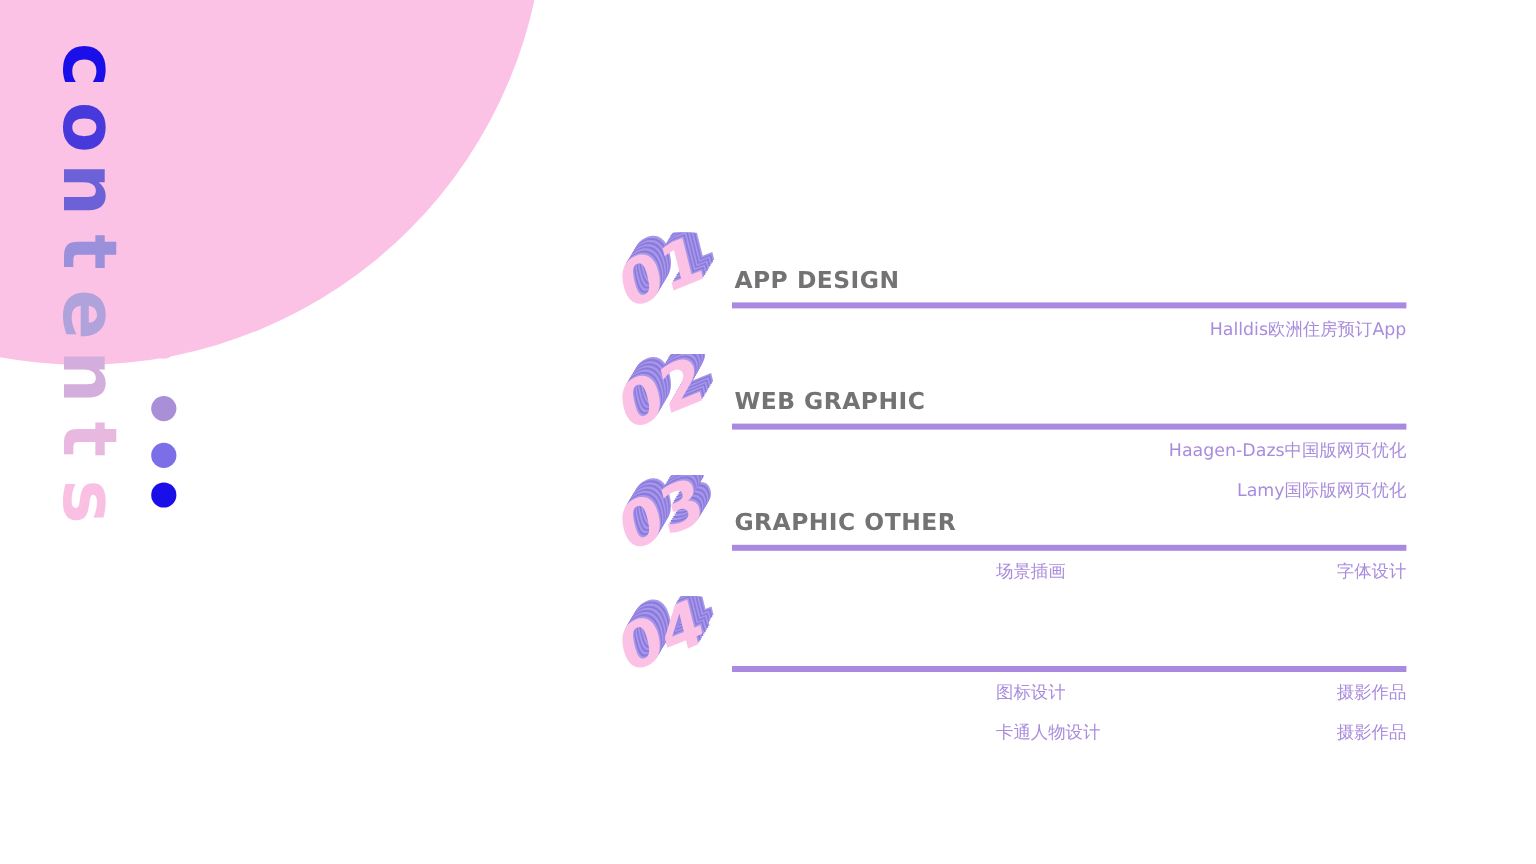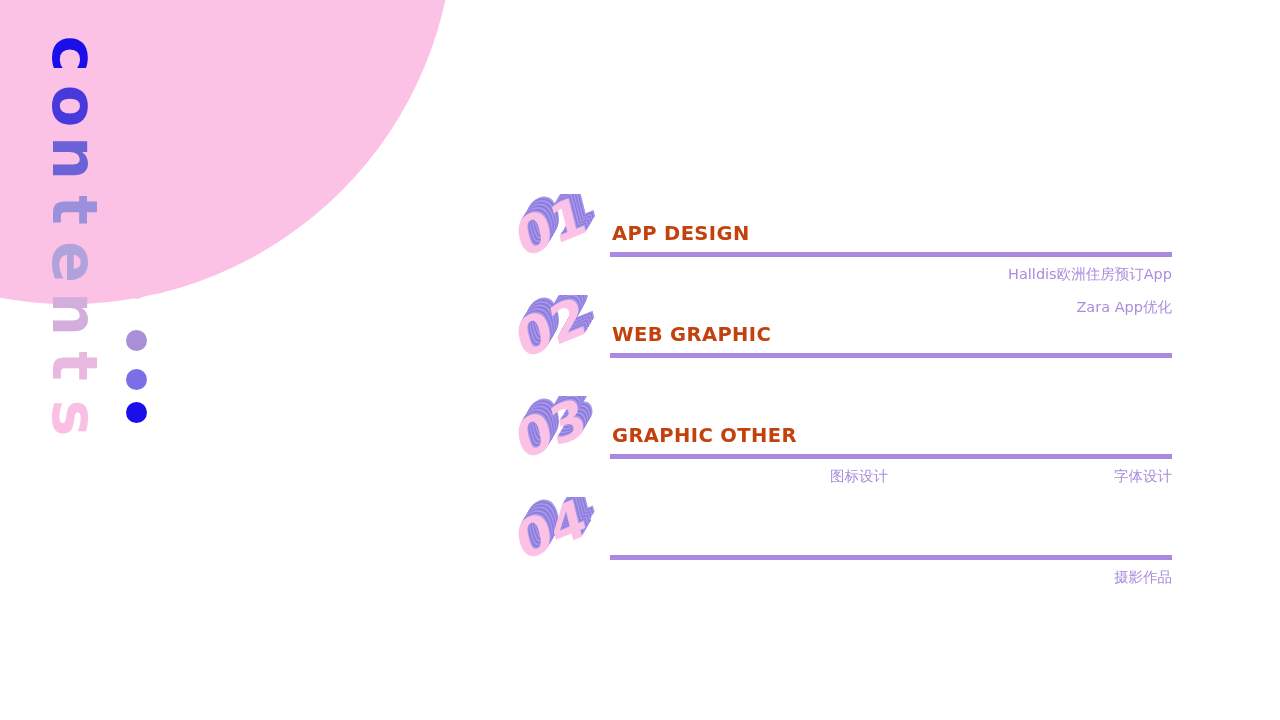--- a/index.html
+++ b/index.html
@@ -92,21 +92,21 @@
   }
   .num3d svg { display: block; }
 
   .sec-title {
     position: absolute;
     left: 96px;
     top: 16px;
     font-size: 19.5px;
     font-weight: 700;
     letter-spacing: 0.4px;
-    color: #c2410c;
+    color: #737373;
     font-family: "DejaVu Sans", sans-serif;
     white-space: nowrap;
   }
   .sec-rule {
     position: absolute;
     left: 94px;
     top: 46px;
     width: 562px;
     height: 5px;
     background: #A98AE0;
@@ -182,23 +182,20 @@
             </g>
           </svg>
         </div>
         <div class="sec-title">APP DESIGN</div>
         <div class="sec-rule"></div>
       </div>
       <div class="sub-rows">
         <div class="sub-row">
           <span class="cell-wide">Halldis欧洲住房预订App</span>
         </div>
-        <div class="sub-row">
-          <span class="cell-wide">Zara App优化</span>
-        </div>
       </div>
     </div>
     <div class="toc-section">
       <div class="toc-head">
         <div class="num3d">
           <svg width="96" height="86" viewBox="0 0 96 86">
             <g transform="translate(6,64) rotate(-22) skewX(-8)">
               <text x="13.00" y="-11.00" font-family="DejaVu Sans, sans-serif" font-size="52" font-weight="700" fill="#A898E6">02</text>
               <text x="11.56" y="-9.78" font-family="DejaVu Sans, sans-serif" font-size="52" font-weight="700" fill="#8A79E0">02</text>
               <text x="10.11" y="-8.56" font-family="DejaVu Sans, sans-serif" font-size="52" font-weight="700" fill="#A898E6">02</text>
@@ -209,20 +206,26 @@
               <text x="2.89" y="-2.44" font-family="DejaVu Sans, sans-serif" font-size="52" font-weight="700" fill="#8A79E0">02</text>
               <text x="1.44" y="-1.22" font-family="DejaVu Sans, sans-serif" font-size="52" font-weight="700" fill="#A898E6">02</text>
               <text x="0" y="0" font-family="DejaVu Sans, sans-serif" font-size="52" font-weight="700" fill="#FBC2E6">02</text>
             </g>
           </svg>
         </div>
         <div class="sec-title">WEB GRAPHIC</div>
         <div class="sec-rule"></div>
       </div>
       <div class="sub-rows">
+        <div class="sub-row">
+          <span class="cell-wide">Haagen-Dazs中国版网页优化</span>
+        </div>
+        <div class="sub-row">
+          <span class="cell-wide">Lamy国际版网页优化</span>
+        </div>
       </div>
     </div>
     <div class="toc-section">
       <div class="toc-head">
         <div class="num3d">
           <svg width="96" height="86" viewBox="0 0 96 86">
             <g transform="translate(6,64) rotate(-22) skewX(-8)">
               <text x="13.00" y="-11.00" font-family="DejaVu Sans, sans-serif" font-size="52" font-weight="700" fill="#A898E6">03</text>
               <text x="11.56" y="-9.78" font-family="DejaVu Sans, sans-serif" font-size="52" font-weight="700" fill="#8A79E0">03</text>
               <text x="10.11" y="-8.56" font-family="DejaVu Sans, sans-serif" font-size="52" font-weight="700" fill="#A898E6">03</text>
@@ -234,21 +237,21 @@
               <text x="1.44" y="-1.22" font-family="DejaVu Sans, sans-serif" font-size="52" font-weight="700" fill="#A898E6">03</text>
               <text x="0" y="0" font-family="DejaVu Sans, sans-serif" font-size="52" font-weight="700" fill="#FBC2E6">03</text>
             </g>
           </svg>
         </div>
         <div class="sec-title">GRAPHIC OTHER</div>
         <div class="sec-rule"></div>
       </div>
       <div class="sub-rows">
         <div class="sub-row">
-          <span class="cell-a">图标设计</span>
+          <span class="cell-a">场景插画</span>
           <span class="cell-b">字体设计</span>
         </div>
       </div>
     </div>
     <div class="toc-section">
       <div class="toc-head">
         <div class="num3d">
           <svg width="96" height="86" viewBox="0 0 96 86">
             <g transform="translate(6,64) rotate(-22) skewX(-8)">
               <text x="13.00" y="-11.00" font-family="DejaVu Sans, sans-serif" font-size="52" font-weight="700" fill="#A898E6">04</text>
@@ -261,17 +264,22 @@
               <text x="2.89" y="-2.44" font-family="DejaVu Sans, sans-serif" font-size="52" font-weight="700" fill="#8A79E0">04</text>
               <text x="1.44" y="-1.22" font-family="DejaVu Sans, sans-serif" font-size="52" font-weight="700" fill="#A898E6">04</text>
               <text x="0" y="0" font-family="DejaVu Sans, sans-serif" font-size="52" font-weight="700" fill="#FBC2E6">04</text>
             </g>
           </svg>
         </div>
         <div class="sec-rule"></div>
       </div>
       <div class="sub-rows">
         <div class="sub-row">
+          <span class="cell-a">图标设计</span>
           <span class="cell-b">摄影作品</span>
         </div>
+        <div class="sub-row">
+          <span class="cell-a">卡通人物设计</span>
+          <span class="cell-b">摄影作品</span>
+        </div>
       </div>
     </div>
   </div>
 
 </body></html>

